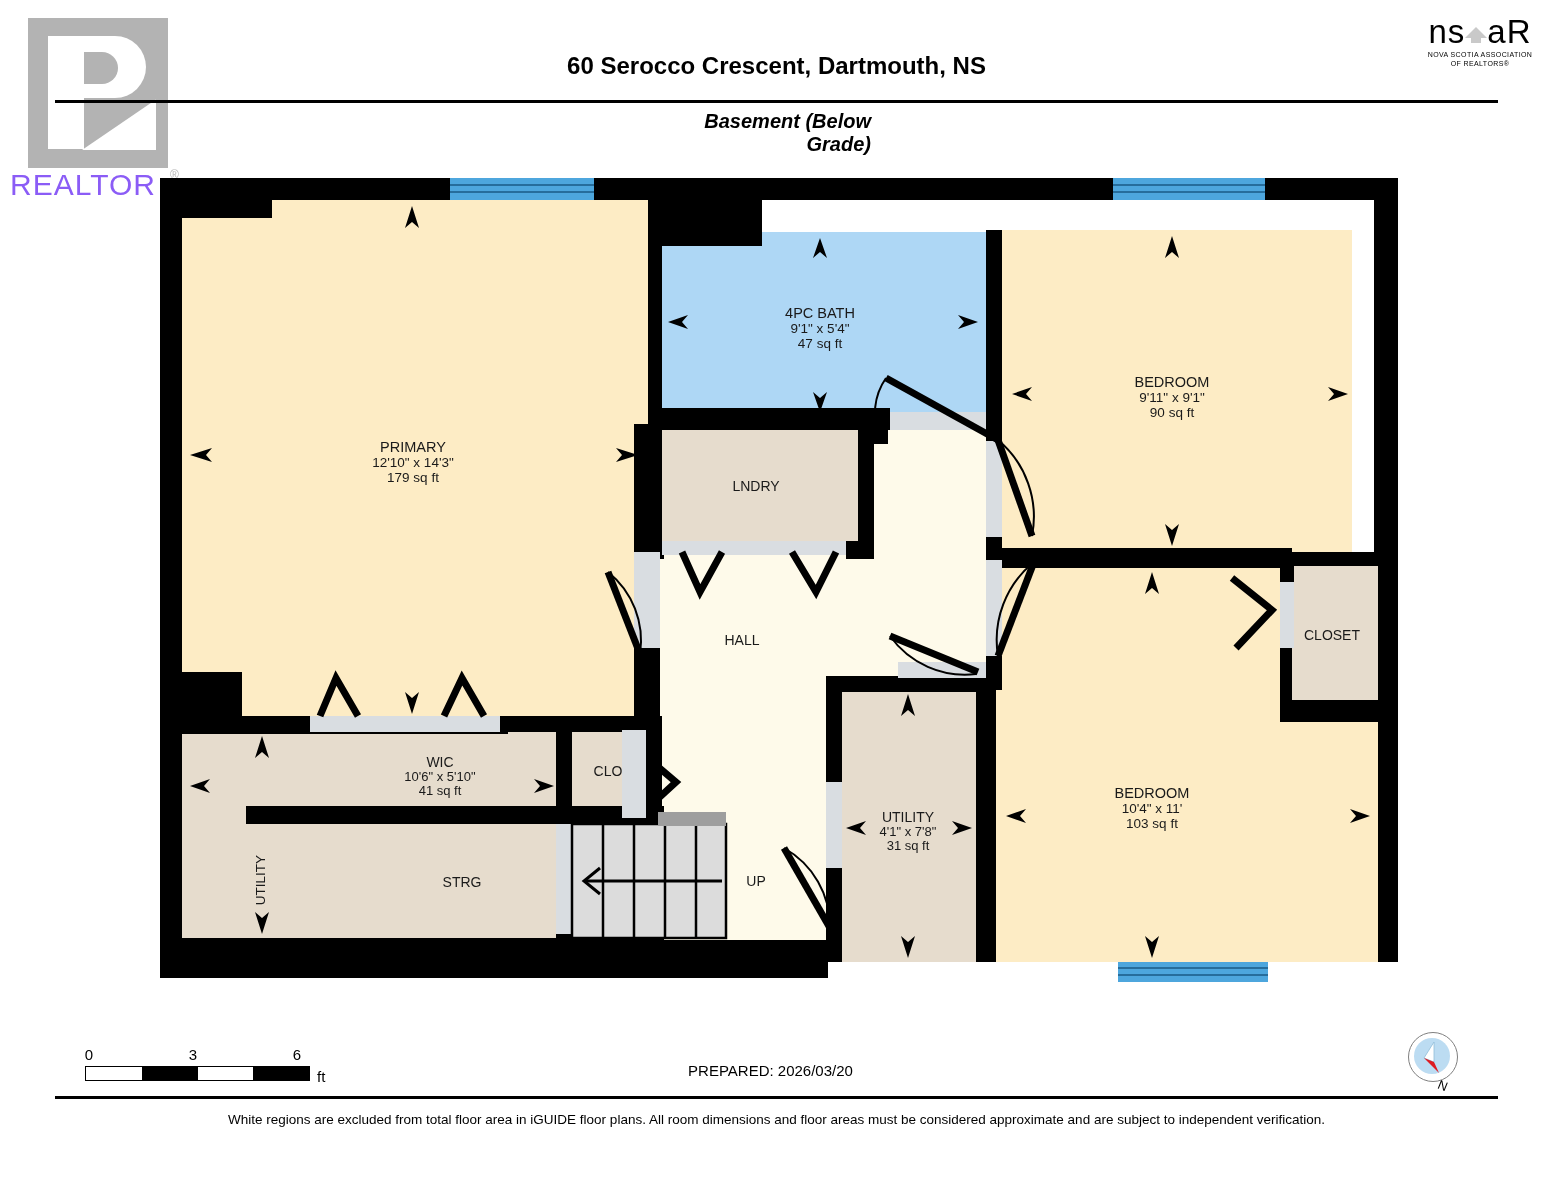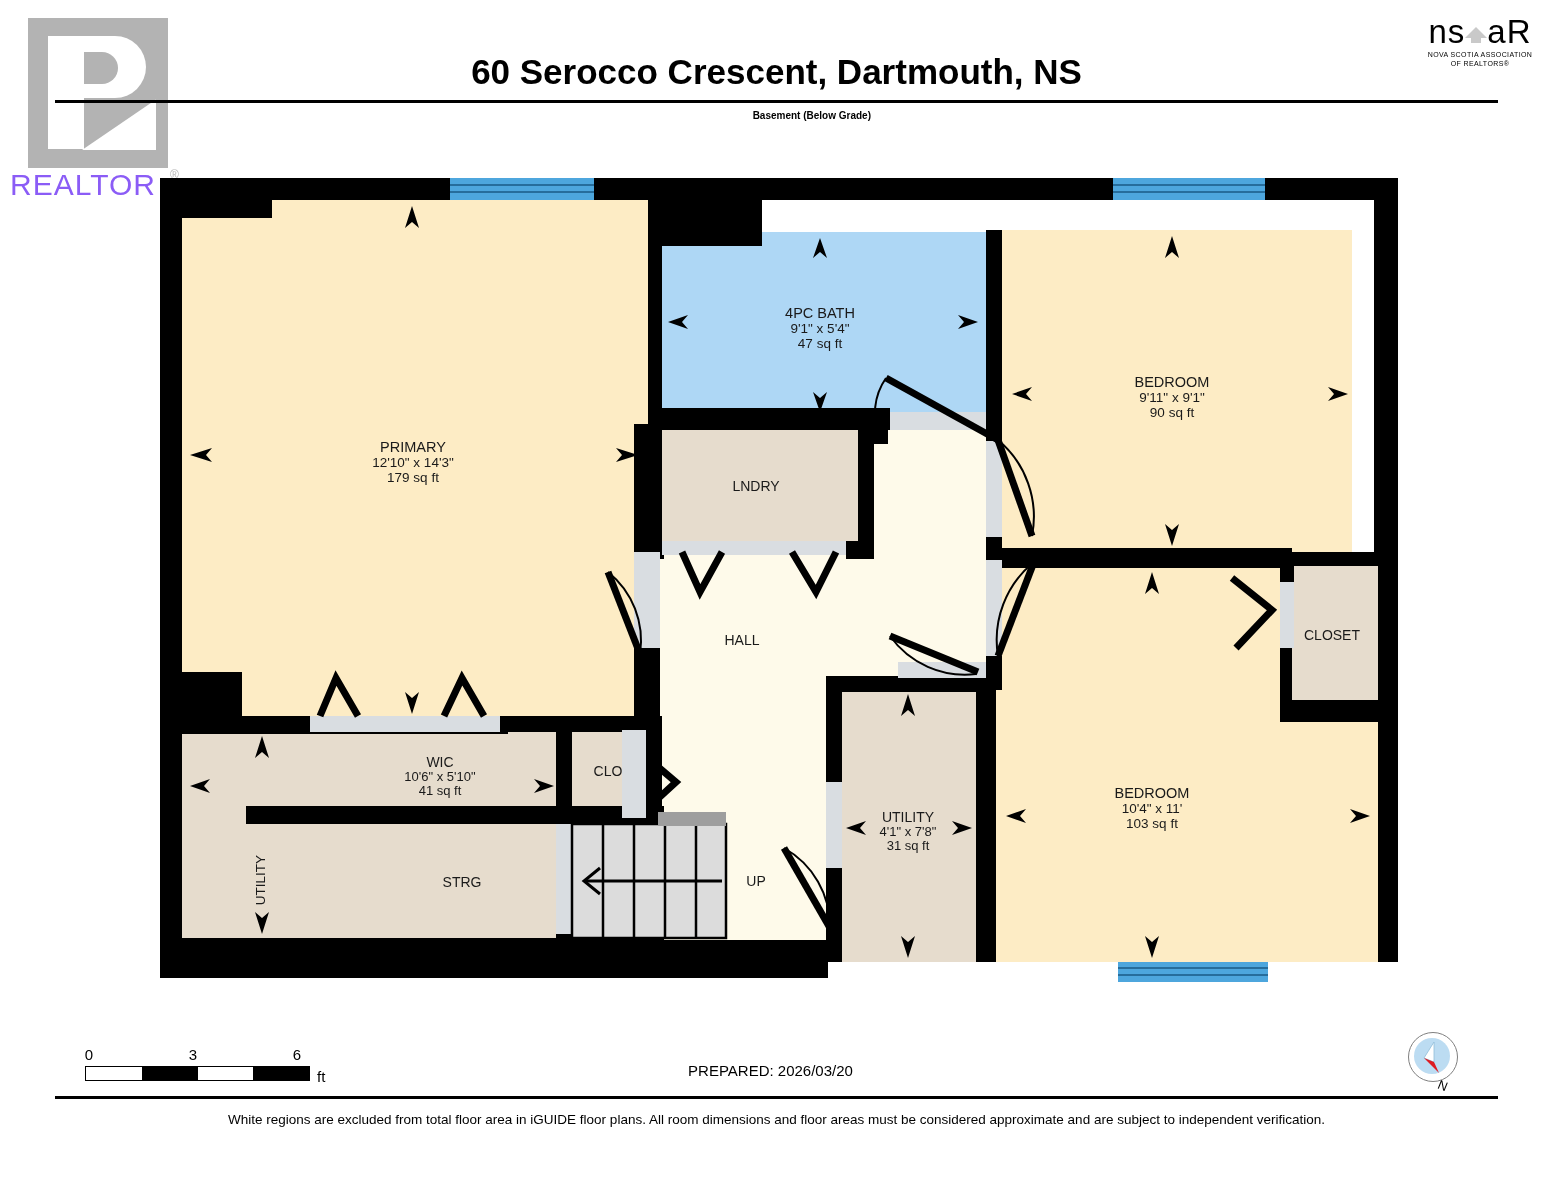--- a/index.html
+++ b/index.html
@@ -22,23 +22,23 @@
   #realtor-logo .rreg{position:absolute;left:162px;top:158px;font-size:12px;color:#b6b6b6;}
 
   #nsar-logo{position:absolute;right:10px;top:14px;width:126px;height:62px;text-align:center;color:#000000;}
   #nsar-logo .nsar-main{font-size:33px;letter-spacing:1px;line-height:36px;font-family:"Liberation Sans",sans-serif;}
   #nsar-logo .nsar-roof{display:inline-block;position:relative;width:22px;height:20px;vertical-align:-2px;}
   #nsar-logo .nsar-roof:before{content:"";position:absolute;left:0;top:2px;width:0;height:0;
         border-left:11px solid transparent;border-right:11px solid transparent;border-bottom:11px solid #c9c9c9;}
   #nsar-logo .nsar-roof:after{content:"";position:absolute;left:6px;top:11px;width:10px;height:7px;background:#c9c9c9;}
   #nsar-logo .nsar-sub{font-size:7px;line-height:9px;letter-spacing:.4px;}
 
-  #page-title{position:absolute;left:0;right:0;top:52px;text-align:center;font-size:35px;font-weight:bold;}
+  #page-title{position:absolute;left:0;right:0;top:52px;text-align:center;font-size:24px;font-weight:bold;}
   #title-rule{position:absolute;left:55px;right:55px;top:100px;height:3px;background:#000;}
-  #subhead{position:absolute;left:5px;right:0;top:110px;text-align:center;font-size:10px;}
+  #subhead{position:absolute;left:5px;right:0;top:110px;text-align:center;font-size:20px;font-style:italic;}
   #subhead .row{display:flex;justify-content:center;align-items:flex-start;}
   #subhead .lbl{font-weight:bold;width:200px;text-align:right;padding-right:16px;}
   #subhead .vals{text-align:left;width:230px;}
   #subhead .vals div{line-height:23px;}
 
   
   #plan{position:absolute;left:0;top:0;width:1553px;height:1200px;}
 
   
   #scalebar{position:absolute;left:85px;top:1046px;width:225px;}

